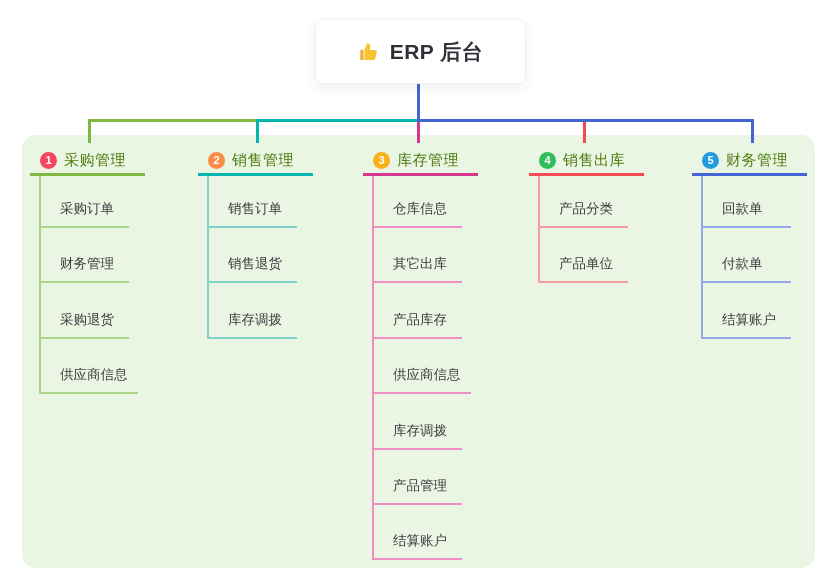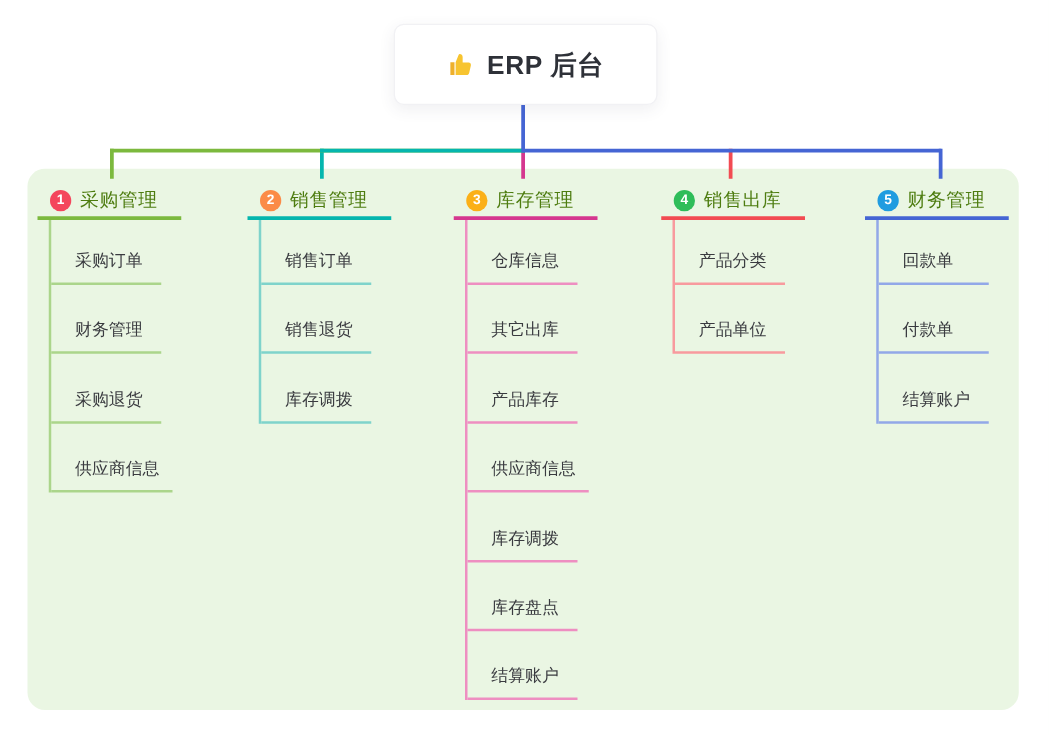--- a/index.html
+++ b/index.html
@@ -105,21 +105,21 @@
     <div class="branch-title">
       <span class="badge" style="background: rgb(251, 176, 24);">3</span>
       <span class="branch-label">库存管理</span>
     </div>
     <ul class="children">
           <li>仓库信息</li>
           <li>其它出库</li>
           <li>产品库存</li>
           <li>供应商信息</li>
           <li>库存调拨</li>
-          <li>库存盘点</li>
+          <li>产品管理</li>
           <li>结算账户</li>
         </ul>
   </div>
       <div class="branch" style="--line: #f24b52; --child: #f89a9e;">
     <div class="branch-title">
       <span class="badge" style="background: rgb(46, 189, 89);">4</span>
       <span class="branch-label">销售出库</span>
     </div>
     <ul class="children">
           <li>产品分类</li>

